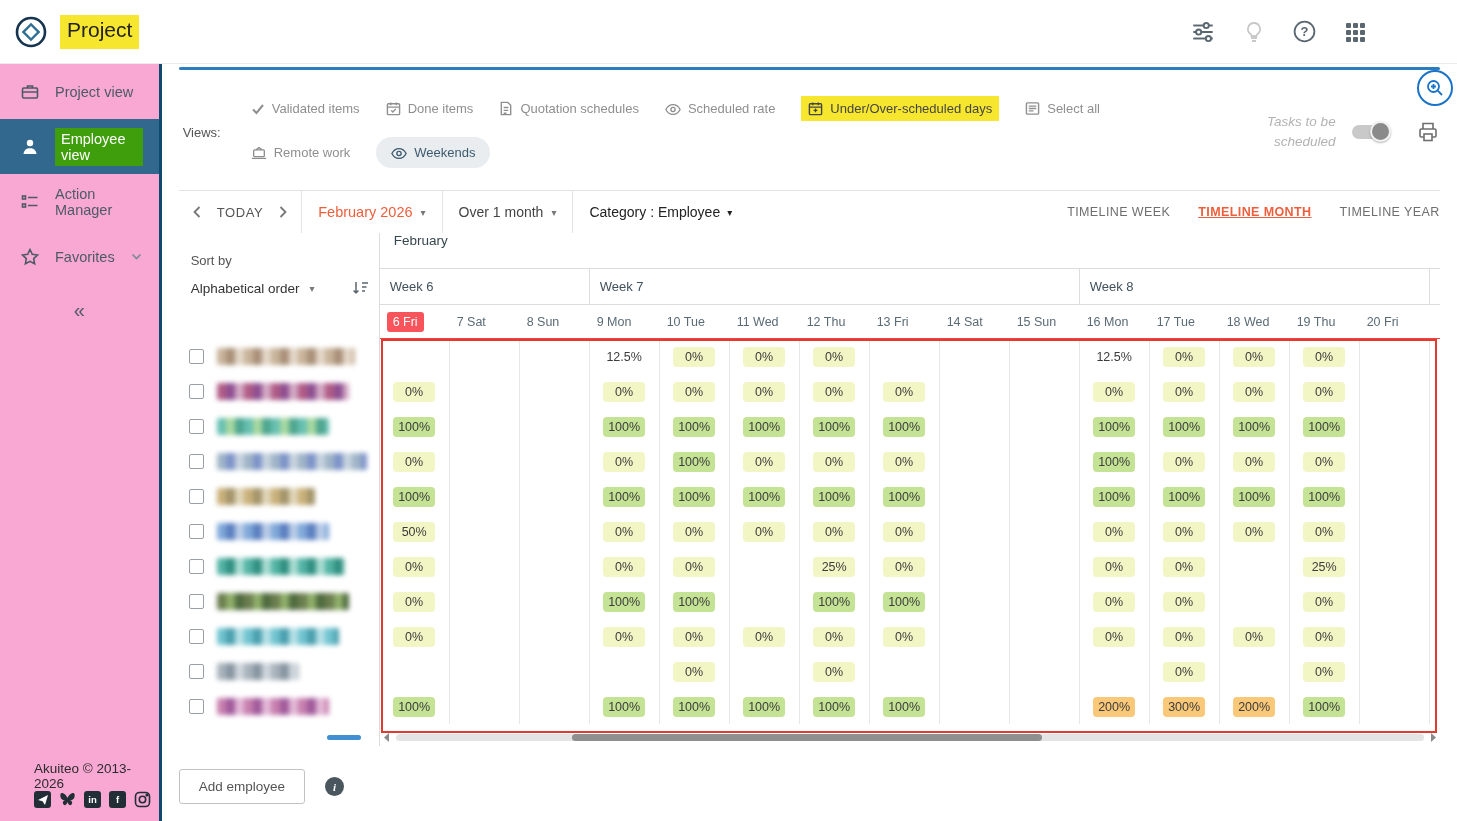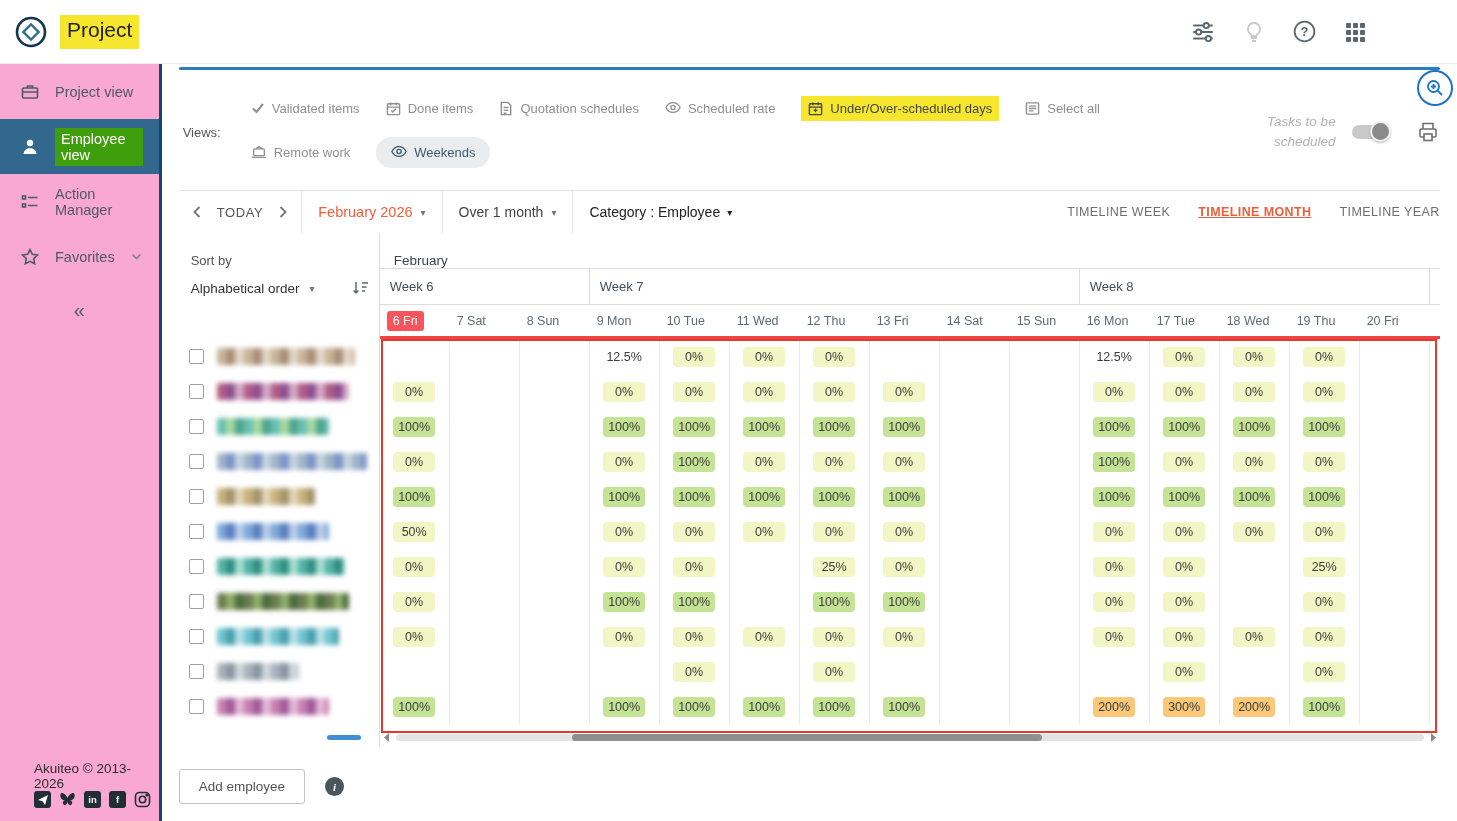--- a/index.html
+++ b/index.html
@@ -43,21 +43,21 @@
   .main{flex:1;position:relative;display:flex;flex-direction:column;padding:0 22px 0 17px;background:#fff}
   .topline{height:3px;background:#2b7dc0;margin-top:3px;border-radius:2px}
   .zoom-badge{position:absolute;top:6px;right:9px;width:36px;height:36px;border-radius:50%;
     border:2px solid #1a73c9;background:#fff;display:flex;align-items:center;justify-content:center;
     z-index:20;cursor:pointer}
 
   
   .views-section{display:flex;align-items:center;padding:16px 0 12px 4px;min-height:120px}
   .views-label{color:#555;margin-right:30px}
   .views-items{display:flex;flex-wrap:wrap;column-gap:26px;row-gap:16px;width:900px;align-items:center}
-  .vitem{display:flex;align-items:flex-start;gap:7px;color:#8f8f8f;font-size:13px;cursor:pointer;white-space:nowrap}
+  .vitem{display:flex;align-items:flex-end;gap:7px;color:#8f8f8f;font-size:13px;cursor:pointer;white-space:nowrap}
   .vitem svg{stroke:#8f8f8f}
   .vitem.hl-yellow{background:#f6e62e;padding:5px 7px;color:#454545}
   .vitem.hl-yellow svg{stroke:#454545}
   .vitem.wk-active{background:#e9edf0;padding:8px 15px;border-radius:18px;color:#3d5a6e}
   .vitem.wk-active svg{stroke:#3d5a6e}
   .views-right{margin-left:auto;display:flex;align-items:center;gap:16px}
   .tasks-label{width:94px;text-align:right;font-style:italic;color:#b3b3b3;font-size:13.5px;line-height:1.45}
   .toggle{width:36px;height:14px;background:#c9c9c9;border-radius:7px;position:relative;cursor:pointer;margin-right:6px}
   .toggle .knob{position:absolute;right:-3px;top:-4px;width:21px;height:21px;border-radius:50%;
     background:#8a8a8a;border:2px solid #f2f2f2;box-shadow:0 1px 2px rgba(0,0,0,.3)}
@@ -96,26 +96,26 @@
   .emp-row:nth-child(5) .blur{width:98px;background:repeating-linear-gradient(90deg,#c9b07a 0 9px,#a3946a 9px 18px,#e0d5b8 18px 27px)}
   .emp-row:nth-child(6) .blur{width:112px;background:repeating-linear-gradient(90deg,#7fa8d9 0 9px,#5b7fc0 9px 18px,#b9cce8 18px 27px)}
   .emp-row:nth-child(7) .blur{width:128px;background:repeating-linear-gradient(90deg,#52b3a4 0 9px,#2f8f81 9px 18px,#a8dcd2 18px 27px)}
   .emp-row:nth-child(8) .blur{width:132px;background:repeating-linear-gradient(90deg,#6b7d4f 0 9px,#8fae6a 9px 18px,#4f6b3f 18px 27px)}
   .emp-row:nth-child(9) .blur{width:122px;background:repeating-linear-gradient(90deg,#6fc3cf 0 9px,#4a9fae 9px 18px,#b5e0e6 18px 27px)}
   .emp-row:nth-child(10) .blur{width:82px;background:repeating-linear-gradient(90deg,#a8b2bb 0 9px,#8795a1 9px 18px,#cfd6dc 18px 27px)}
   .emp-row:nth-child(11) .blur{width:112px;background:repeating-linear-gradient(90deg,#c77fae 0 9px,#a05a9b 9px 18px,#e3b8d6 18px 27px)}
   .mini-scroll{position:absolute;bottom:6px;left:148px;width:34px;height:5px;background:#3f8fd2;border-radius:3px}
 
   .grid-panel{flex:1;border-left:1px solid #dcdcdc;position:relative;overflow:hidden}
-  .month-row{height:36px;border-bottom:1px solid #dcdcdc;display:flex;align-items:flex-end;
+  .month-row{height:36px;border-bottom:1px solid #dcdcdc;display:flex;align-items:flex-start;
     padding-left:14px;font-size:13.5px;color:#37474f}
   .week-row{height:36px;border-bottom:1px solid #dcdcdc;display:flex;width:1060px}
   .week-cell{border-right:1px solid #dcdcdc;display:flex;align-items:center;padding-left:10px;
     font-size:13px;color:#40505c;flex:none}
-  .day-row{height:34px;border-bottom:3px solid #ef4444;display:flex;width:1060px}
+  .day-row{height:34px;border-bottom:1px solid #ef4444;display:flex;width:1060px}
   .day-cell{width:70px;flex:none;display:flex;align-items:center;padding-left:7px;
     font-size:12.5px;color:#5a6b76;cursor:pointer;white-space:nowrap}
   .today-pill{background:#f8545c;color:#fff;padding:3px 6px;border-radius:3px}
   .rows{position:relative;width:1060px}
   .grid-row{height:35px;display:flex}
   .gcell{width:70px;flex:none;border-right:1px solid #e8e8e8;display:flex;align-items:center;justify-content:center;cursor:pointer}
   .pill{min-width:42px;text-align:center;padding:3px 5px;border-radius:4px;font-size:12.5px;color:#3c3c3c;white-space:nowrap}
   .pill.under{background:#f2f6c5}
   .pill.full{background:#c4e394}
   .pill.over{background:#f9c879}

